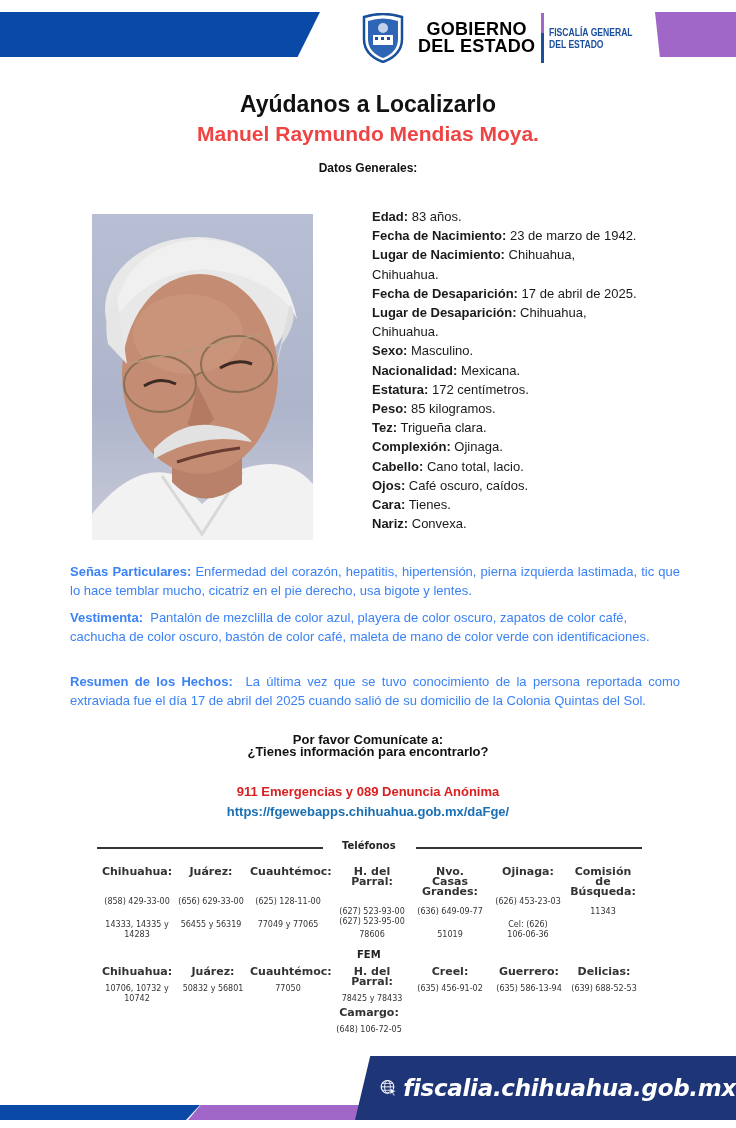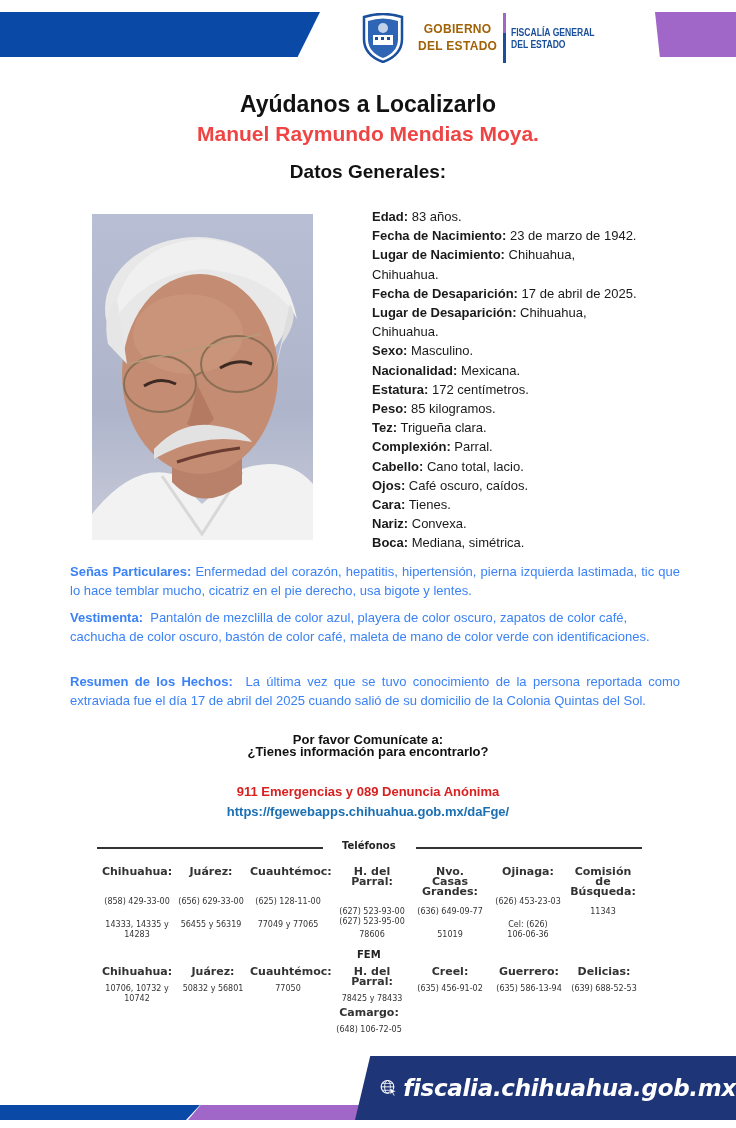--- a/index.html
+++ b/index.html
@@ -6,28 +6,28 @@
   html, body { width: 736px; height: 1128px; background: #ffffff; overflow: hidden; }
   body { position: relative; font-family: "Liberation Sans", sans-serif; color: #111; }
 
   
   .hdr-blue { position: absolute; left: 0; top: 12px; width: 320px; height: 45px; background: #0a4aa6;
     clip-path: polygon(0 0, 100% 0, 93% 100%, 0 100%); }
   .hdr-purple { position: absolute; left: 655px; top: 12px; width: 81px; height: 45px; background: #a066c8;
     clip-path: polygon(0 0, 100% 0, 100% 100%, 6% 100%); }
   .logo-wrap { position: absolute; left: 360px; top: 12px; height: 52px; display: flex; align-items: center; }
   .shield { width: 46px; height: 50px; }
-  .gob { margin-left: 12px; color: #a16207; font-weight: bold; font-size: 12px; line-height: 17px; letter-spacing: 0.3px; text-align: center; }
+  .gob { margin-left: 12px; color: #000000; font-weight: bold; font-size: 18px; line-height: 17px; letter-spacing: 0.3px; text-align: center; }
   .divider-v { width: 3px; height: 50px; background: linear-gradient(#a066c8 0 40%, #1a4f9c 40% 100%); margin: 0 5px 0 6px; }
   .fisc { color: #1a4f9c; font-size: 11px; line-height: 12px; font-family: "Liberation Sans", sans-serif; font-weight: bold; transform: scaleX(0.78); transform-origin: left center; white-space: nowrap; }
 
   
   .t1 { position: absolute; left: 0; width: 736px; top: 91px; text-align: center; font-weight: bold; font-size: 23px; color: #111; }
   .t2 { position: absolute; left: 0; width: 736px; top: 122px; text-align: center; font-weight: bold; font-size: 21px; color: #ef4444; }
-  .t3 { position: absolute; left: 0; width: 736px; top: 161px; text-align: center; font-weight: bold; font-size: 19px; color: #111; }
+  .t3 { position: absolute; left: 0; width: 736px; top: 161px; text-align: center; font-weight: bold; font-size: 12px; color: #111; }
 
   
   .photo { position: absolute; left: 92px; top: 214px; width: 221px; height: 326px; overflow: hidden;
     background: linear-gradient(180deg, #b8bed3 0%, #aeb5cb 60%, #c9cbd8 100%); }
 
   
   .details { position: absolute; left: 372px; top: 207px; width: 320px; font-size: 13px; line-height: 19.2px; color: #1a1a1a; }
   .details b { font-weight: bold; }
 
   .para { position: absolute; left: 70px; width: 610px; font-size: 13px; line-height: 18.5px; color: #3b82f6; text-align: justify; }
@@ -120,26 +120,25 @@
   <div><b>Edad:</b> <span>83 años.</span></div>
   <div><b>Fecha de Nacimiento:</b> <span>23 de marzo de 1942.</span></div>
   <div style="width:245px"><b>Lugar de Nacimiento:</b> <span>Chihuahua, Chihuahua.</span></div>
   <div><b>Fecha de Desaparición:</b> <span>17 de abril de 2025.</span></div>
   <div style="width:255px"><b>Lugar de Desaparición:</b> <span>Chihuahua, Chihuahua.</span></div>
   <div><b>Sexo:</b> <span>Masculino.</span></div>
   <div><b>Nacionalidad:</b> <span>Mexicana.</span></div>
   <div><b>Estatura:</b> <span>172 centímetros.</span></div>
   <div><b>Peso:</b> <span>85 kilogramos.</span></div>
   <div><b>Tez:</b> <span>Trigueña clara.</span></div>
-  <div><b>Complexión:</b> <span>Parral.</span></div>
+  <div><b>Complexión:</b> <span>Ojinaga.</span></div>
   <div><b>Cabello:</b> <span>Cano total, lacio.</span></div>
   <div><b>Ojos:</b> <span>Café oscuro, caídos.</span></div>
   <div><b>Cara:</b> <span>Tienes.</span></div>
   <div><b>Nariz:</b> <span>Convexa.</span></div>
-  <div><b>Boca:</b> <span>Mediana, simétrica.</span></div>
 </div>
 
 <div class="para" style="top:563px">
   <b>Señas Particulares:</b> <span>Enfermedad del corazón, hepatitis, hipertensión, pierna izquierda lastimada, tic que lo hace temblar mucho, cicatriz en el pie derecho, usa bigote y lentes.</span>
 </div>
 <div class="para" style="top:609px; text-align:left">
   <b>Vestimenta:</b>&nbsp; <span>Pantalón de mezclilla de color azul, playera de color oscuro, zapatos de color café, cachucha de color oscuro, bastón de color café, maleta de mano de color verde con identificaciones.</span>
 </div>
 <div class="para" style="top:673px">
   <b>Resumen de los Hechos:</b>&nbsp; <span>La última vez que se tuvo conocimiento de la persona reportada como extraviada fue el día 17 de abril del 2025 cuando salió de su domicilio de la Colonia Quintas del Sol.</span>

